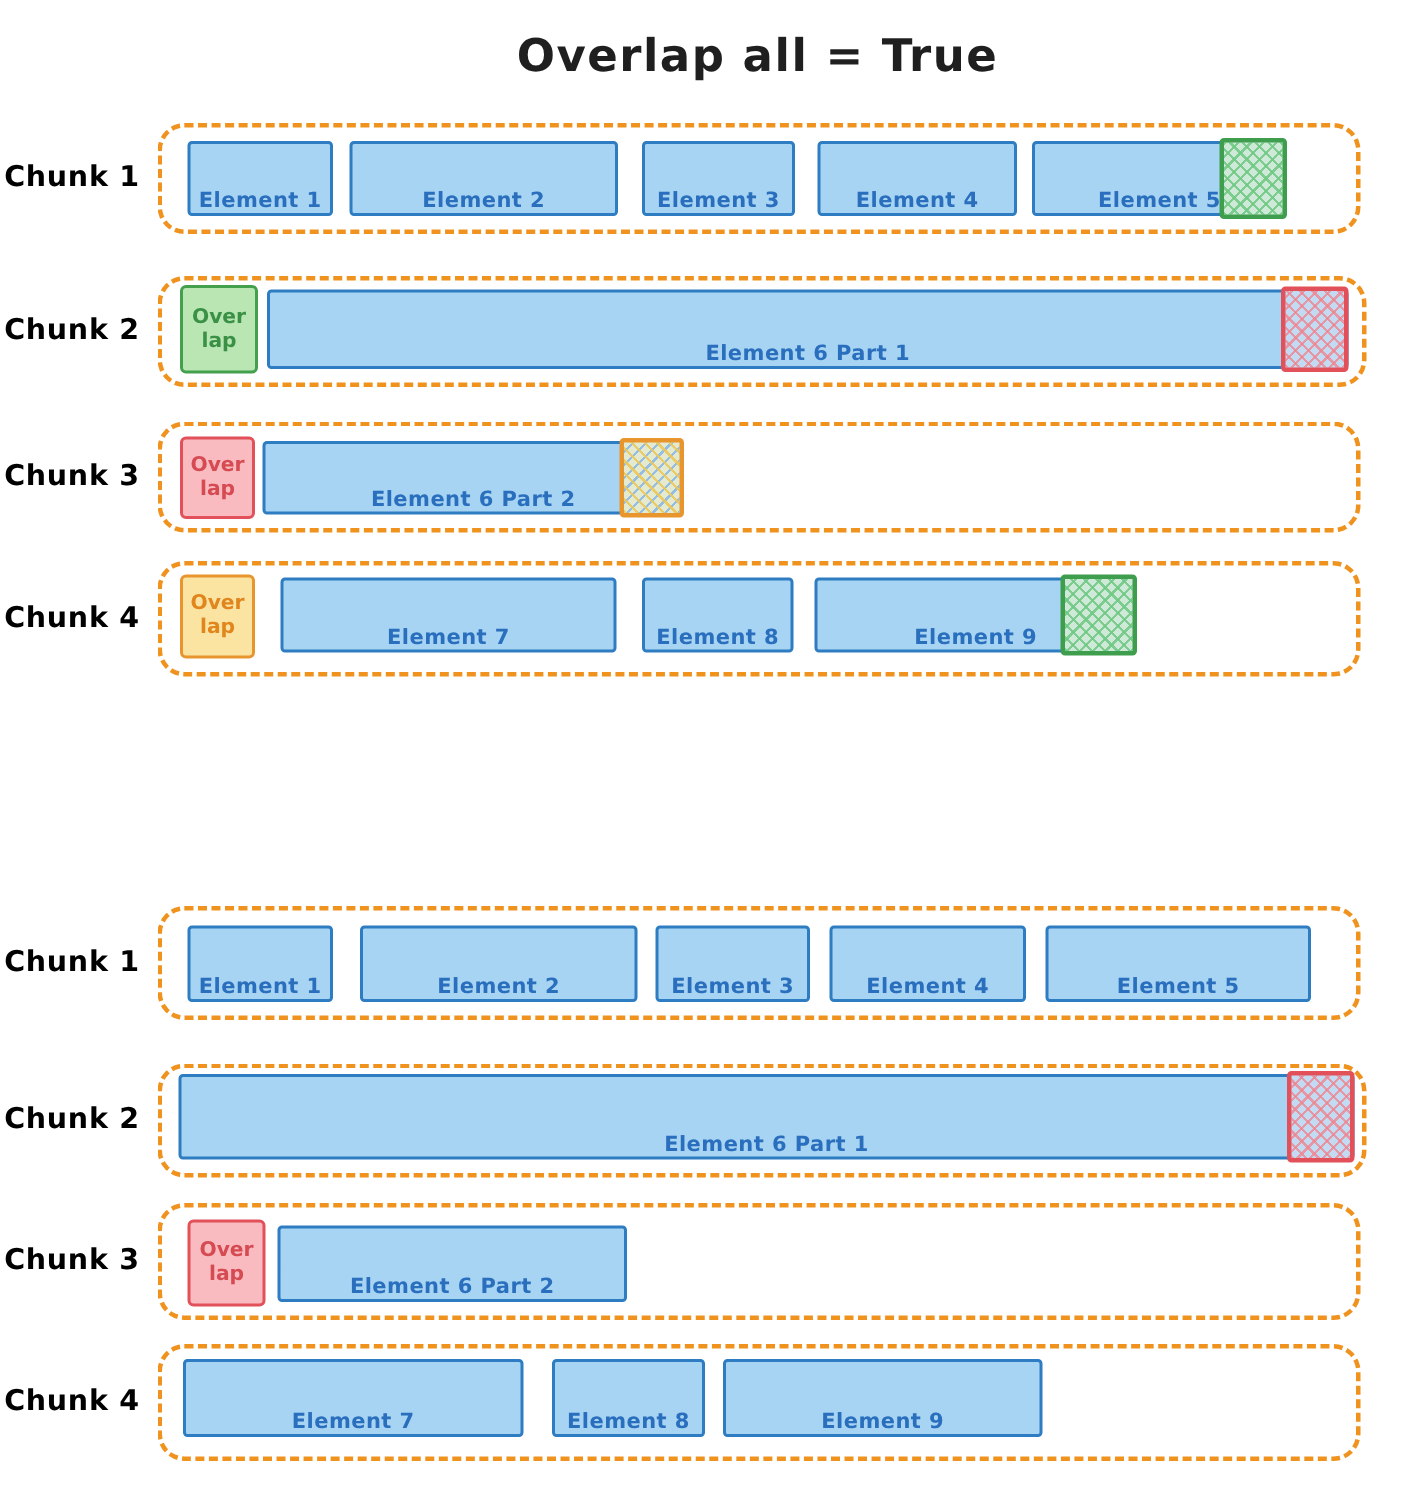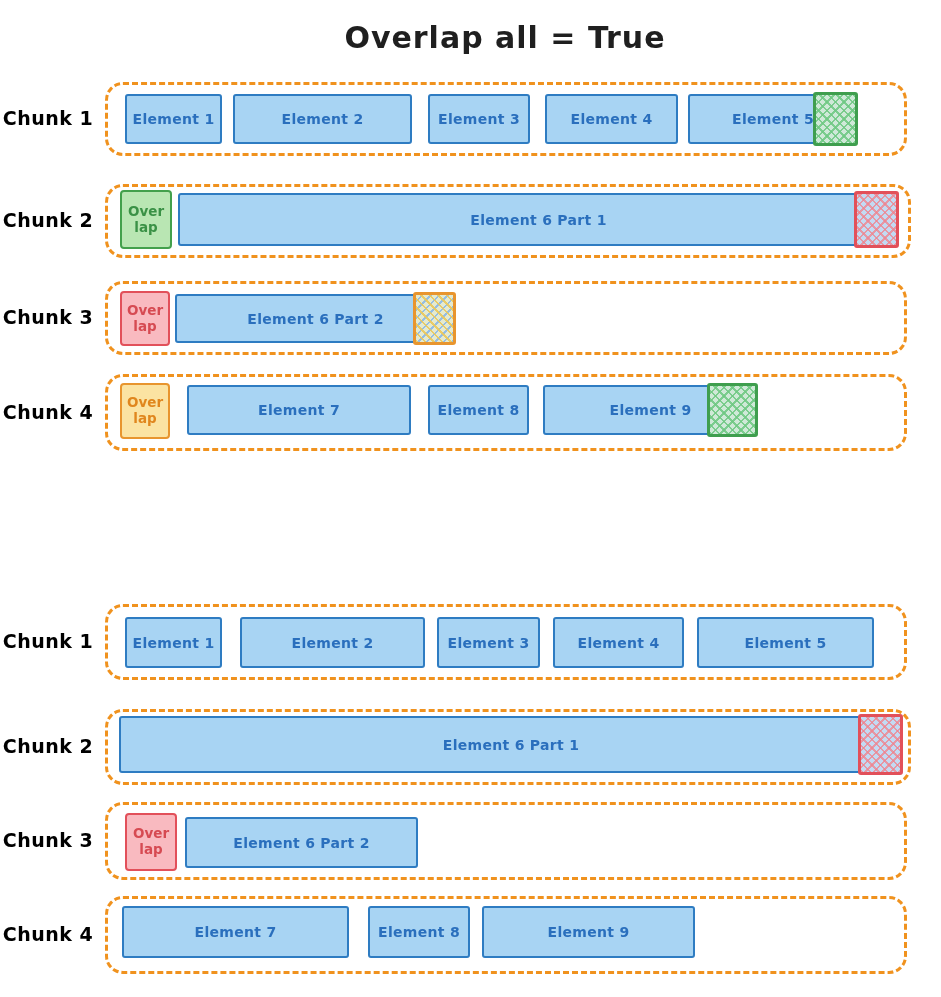--- a/index.html
+++ b/index.html
@@ -17,21 +17,21 @@
     position:absolute;border:3.5px dashed #f0921e;border-radius:18px;
     box-sizing:border-box;background:transparent;
   }
   .chunk-label{
     position:absolute;left:0;width:96px;text-align:center;
     font-size:19px;font-weight:bold;color:#000000;letter-spacing:0.5px;
   }
 
   .element{
     position:absolute;background:#a8d4f3;border:2px solid #2e7cc2;border-radius:3px;
-    box-sizing:border-box;display:flex;align-items:center;justify-content:center;
+    box-sizing:border-box;display:flex;align-items:flex-end;justify-content:center;
     color:#2a6fbd;font-size:14px;font-weight:bold;letter-spacing:0.3px;
   }
   .element .el-label{position:relative;z-index:2;}
 
   .hatch{
     position:absolute;right:-2px;top:-4px;bottom:-4px;border-radius:3px;
     box-sizing:border-box;z-index:3;
   }
   .hatch-green{
     border:3px solid #3f9e4e;background-color:#cfe9d8;

